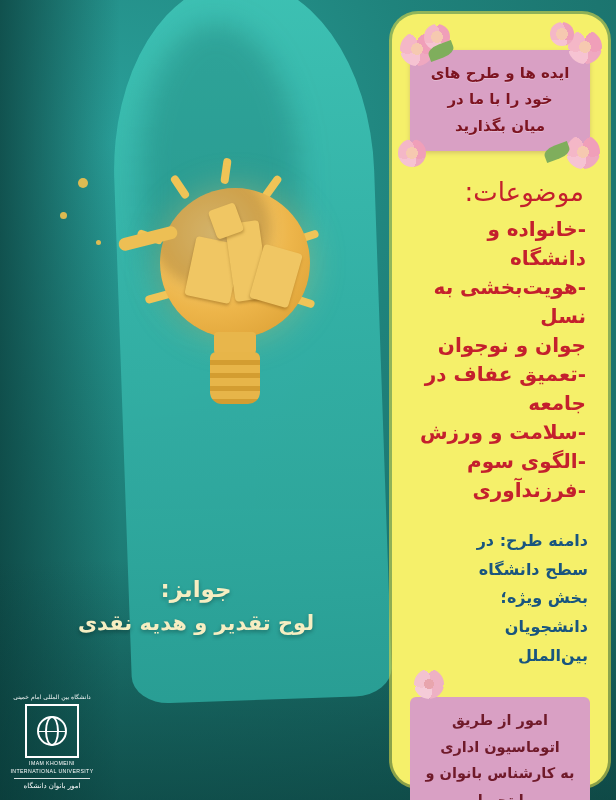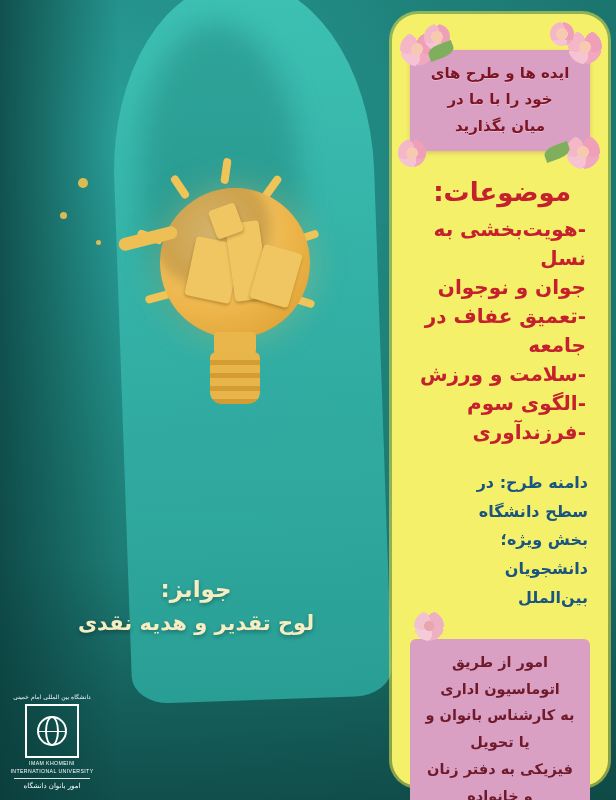--- a/index.html
+++ b/index.html
@@ -207,24 +207,24 @@
   .fl-tl2 { left: 14px;  top: -26px; width:26px; height:26px;}
   .fl-tr { right: -12px; top: -20px; }
   .fl-tr2 { right: 16px; top: -28px; width:24px; height:24px;}
   .fl-bl { left: -12px;  bottom: -16px; width: 28px; height: 28px;}
   .fl-br { right: -10px; bottom: -18px; }
   .lf-1 { left: 18px; top: -6px; transform: rotate(-20deg); }
   .lf-2 { right: 20px; bottom: -8px; transform: rotate(160deg); }
 
   .topics-title {
     color: #c4202d;
-    font-weight: bold;
+    font-weight: normal;
     font-size: 26px;
     text-align: right;
-    margin: 26px 23px 8px 0;
+    margin: 26px 10px 8px 0;
   }
   .topics {
     margin: 0 8px 0 0;
     text-align: right;
   }
   .topic {
     color: #c4202d;
     font-weight: bold;
     font-size: 20px;
     line-height: 1.45;
@@ -434,20 +434,21 @@
         <div class="flower fl-br"></div>
         <div class="leaf lf-1"></div>
         <div class="leaf lf-2"></div>
         <div class="htxt">ایده ها و طرح های خود را با ما در</div>
         <div class="htxt">میان بگذارید</div>
       </div>
 
       <div class="topics-title">موضوعات:</div>
 
       <div class="topics">
+        <div class="topic">-خانواده و دانشگاه</div>
         <div class="topic">-هویت‌بخشی به نسل
 جوان و نوجوان</div>
         <div class="topic">-تعمیق عفاف در جامعه</div>
         <div class="topic">-سلامت و ورزش</div>
         <div class="topic">-الگوی سوم</div>
         <div class="topic">-فرزندآوری</div>
       </div>
 
       <div class="scope">
         <div>دامنه طرح: در سطح دانشگاه</div>

